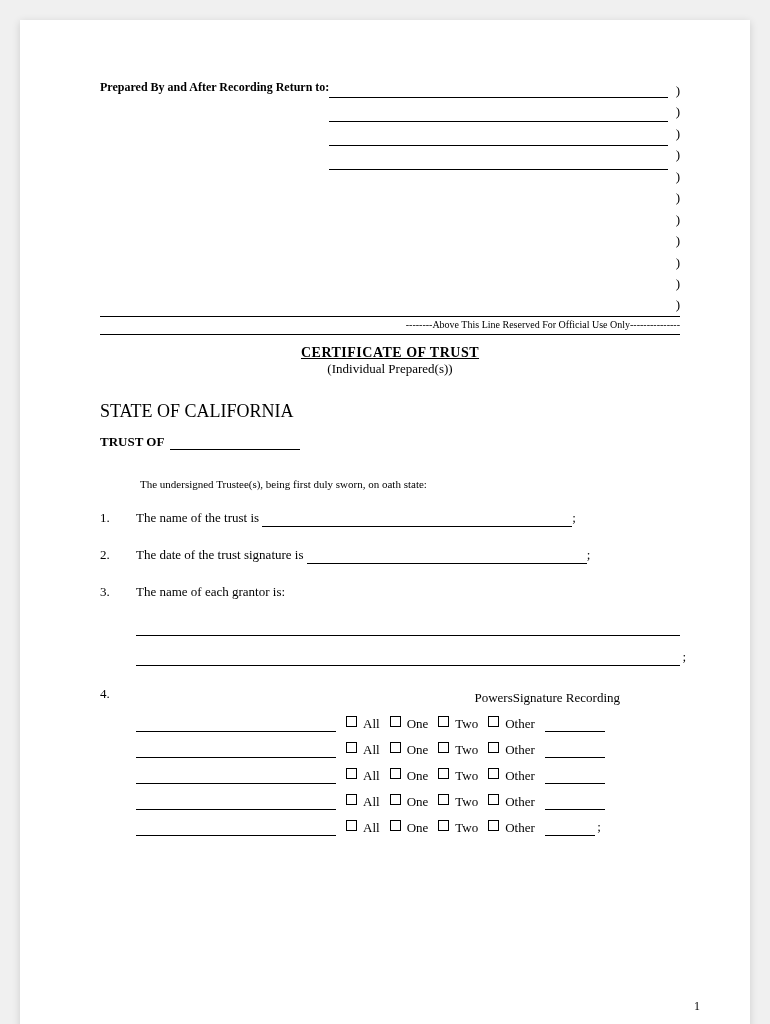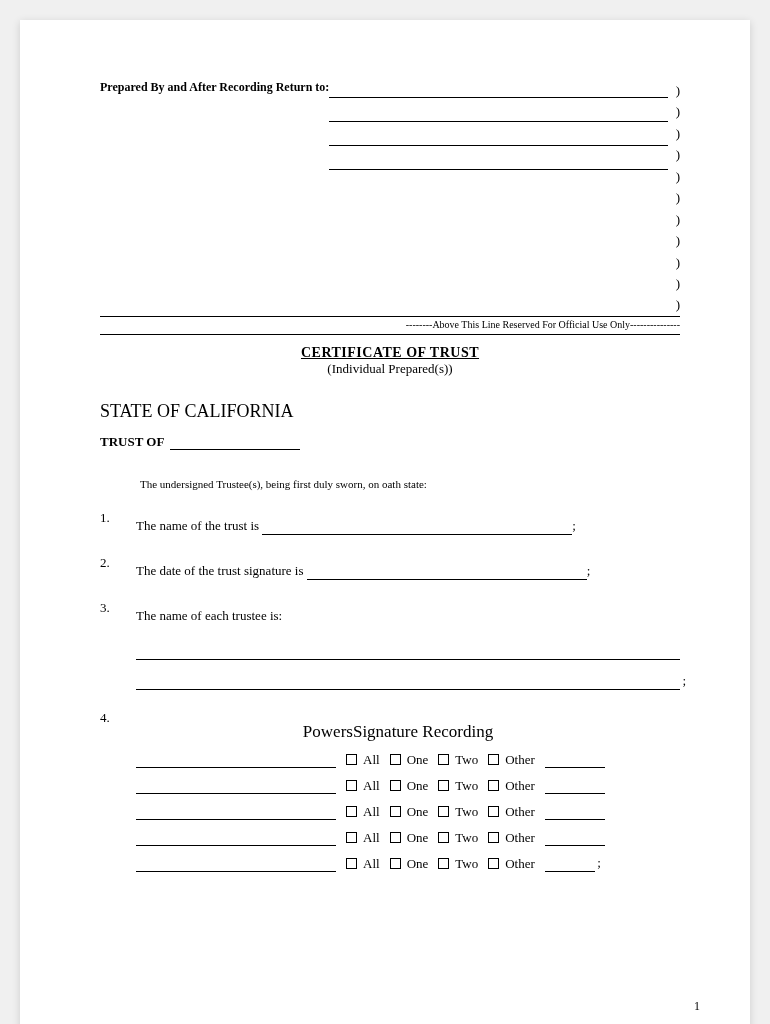--- a/index.html
+++ b/index.html
@@ -112,21 +112,20 @@
       font-size: 13px;
     }
 
     .item-number {
       min-width: 36px;
       font-weight: normal;
     }
 
     .item-content {
       flex: 1;
-      margin-top: 8px;
     }
 
     .inline-underline {
       border-bottom: 1px solid #000;
       display: inline-block;
       min-width: 280px;
     }
 
     .long-underline {
       border-bottom: 1px solid #000;
@@ -153,23 +152,23 @@
       font-size: 13px;
     }
 
     
     .powers-section {
       margin-top: 4px;
     }
 
     .powers-header-row {
       display: flex;
-      justify-content: center;
+      justify-content: flex-end;
       margin-bottom: 10px;
-      font-size: 17px;
+      font-size: 13px;
     }
 
     .powers-header-left {
       margin-left: 40px;
     }
 
     .powers-header-right {
       margin-right: 60px;
     }
 
@@ -183,21 +182,20 @@
     .powers-underline {
       border-bottom: 1px solid #000;
       width: 200px;
       height: 16px;
       margin-right: 10px;
       flex-shrink: 0;
     }
 
     .sig-auth-group {
       display: flex;
-      align-items: center;
       gap: 4px;
       flex: 1;
     }
 
     .checkbox {
       width: 11px;
       height: 11px;
       border: 1px solid #000;
       display: inline-block;
       margin-right: 2px;
@@ -342,21 +340,21 @@
     <div class="numbered-item">
       <span class="item-number">2.</span>
       <div class="item-content">
         <span>The date of the trust signature is </span><span class="inline-underline" style="width:270px;">&nbsp;</span><span>;</span>
       </div>
     </div>
 
     <div class="numbered-item">
       <span class="item-number">3.</span>
       <div class="item-content">
-        <span>The name of each trustee is:</span>
+        <span>The name of each grantor is:</span>
         <div class="long-underline"></div>
         <div class="long-underline-semi"></div>
       </div>
     </div>
 
     <div class="numbered-item">
       <span class="item-number">4.</span>
       <div class="item-content">
 
         <div class="powers-section">

